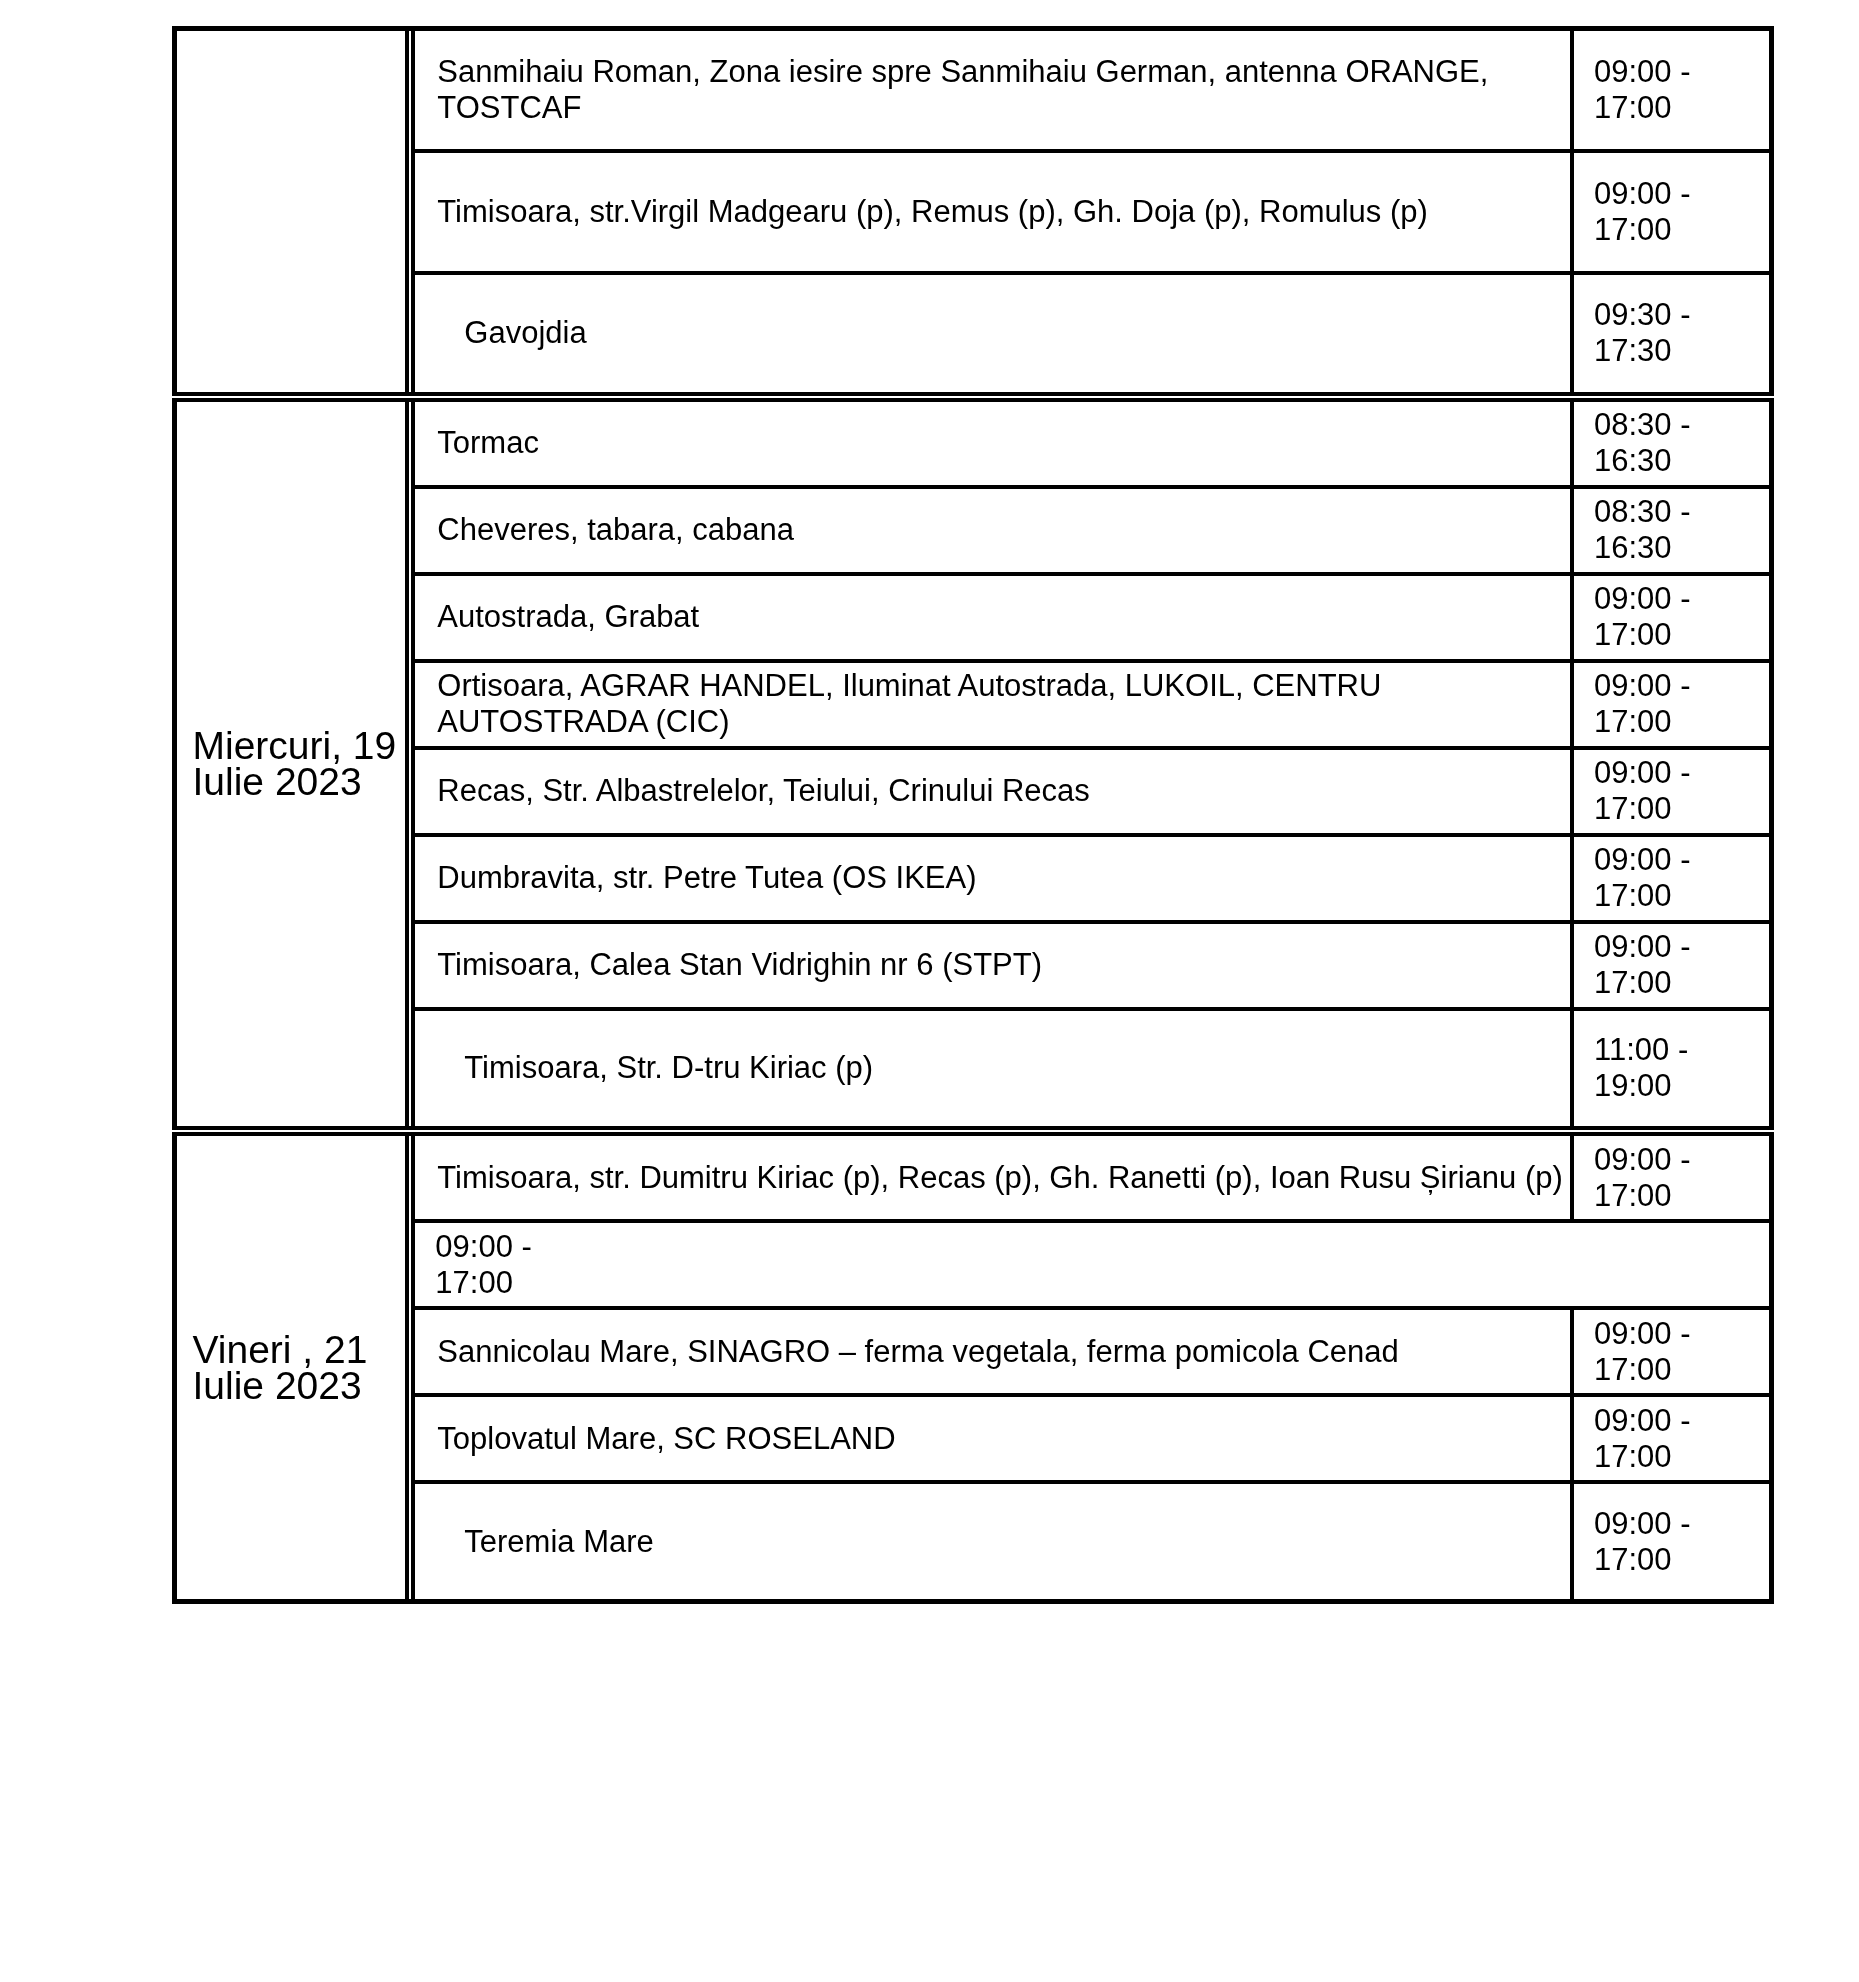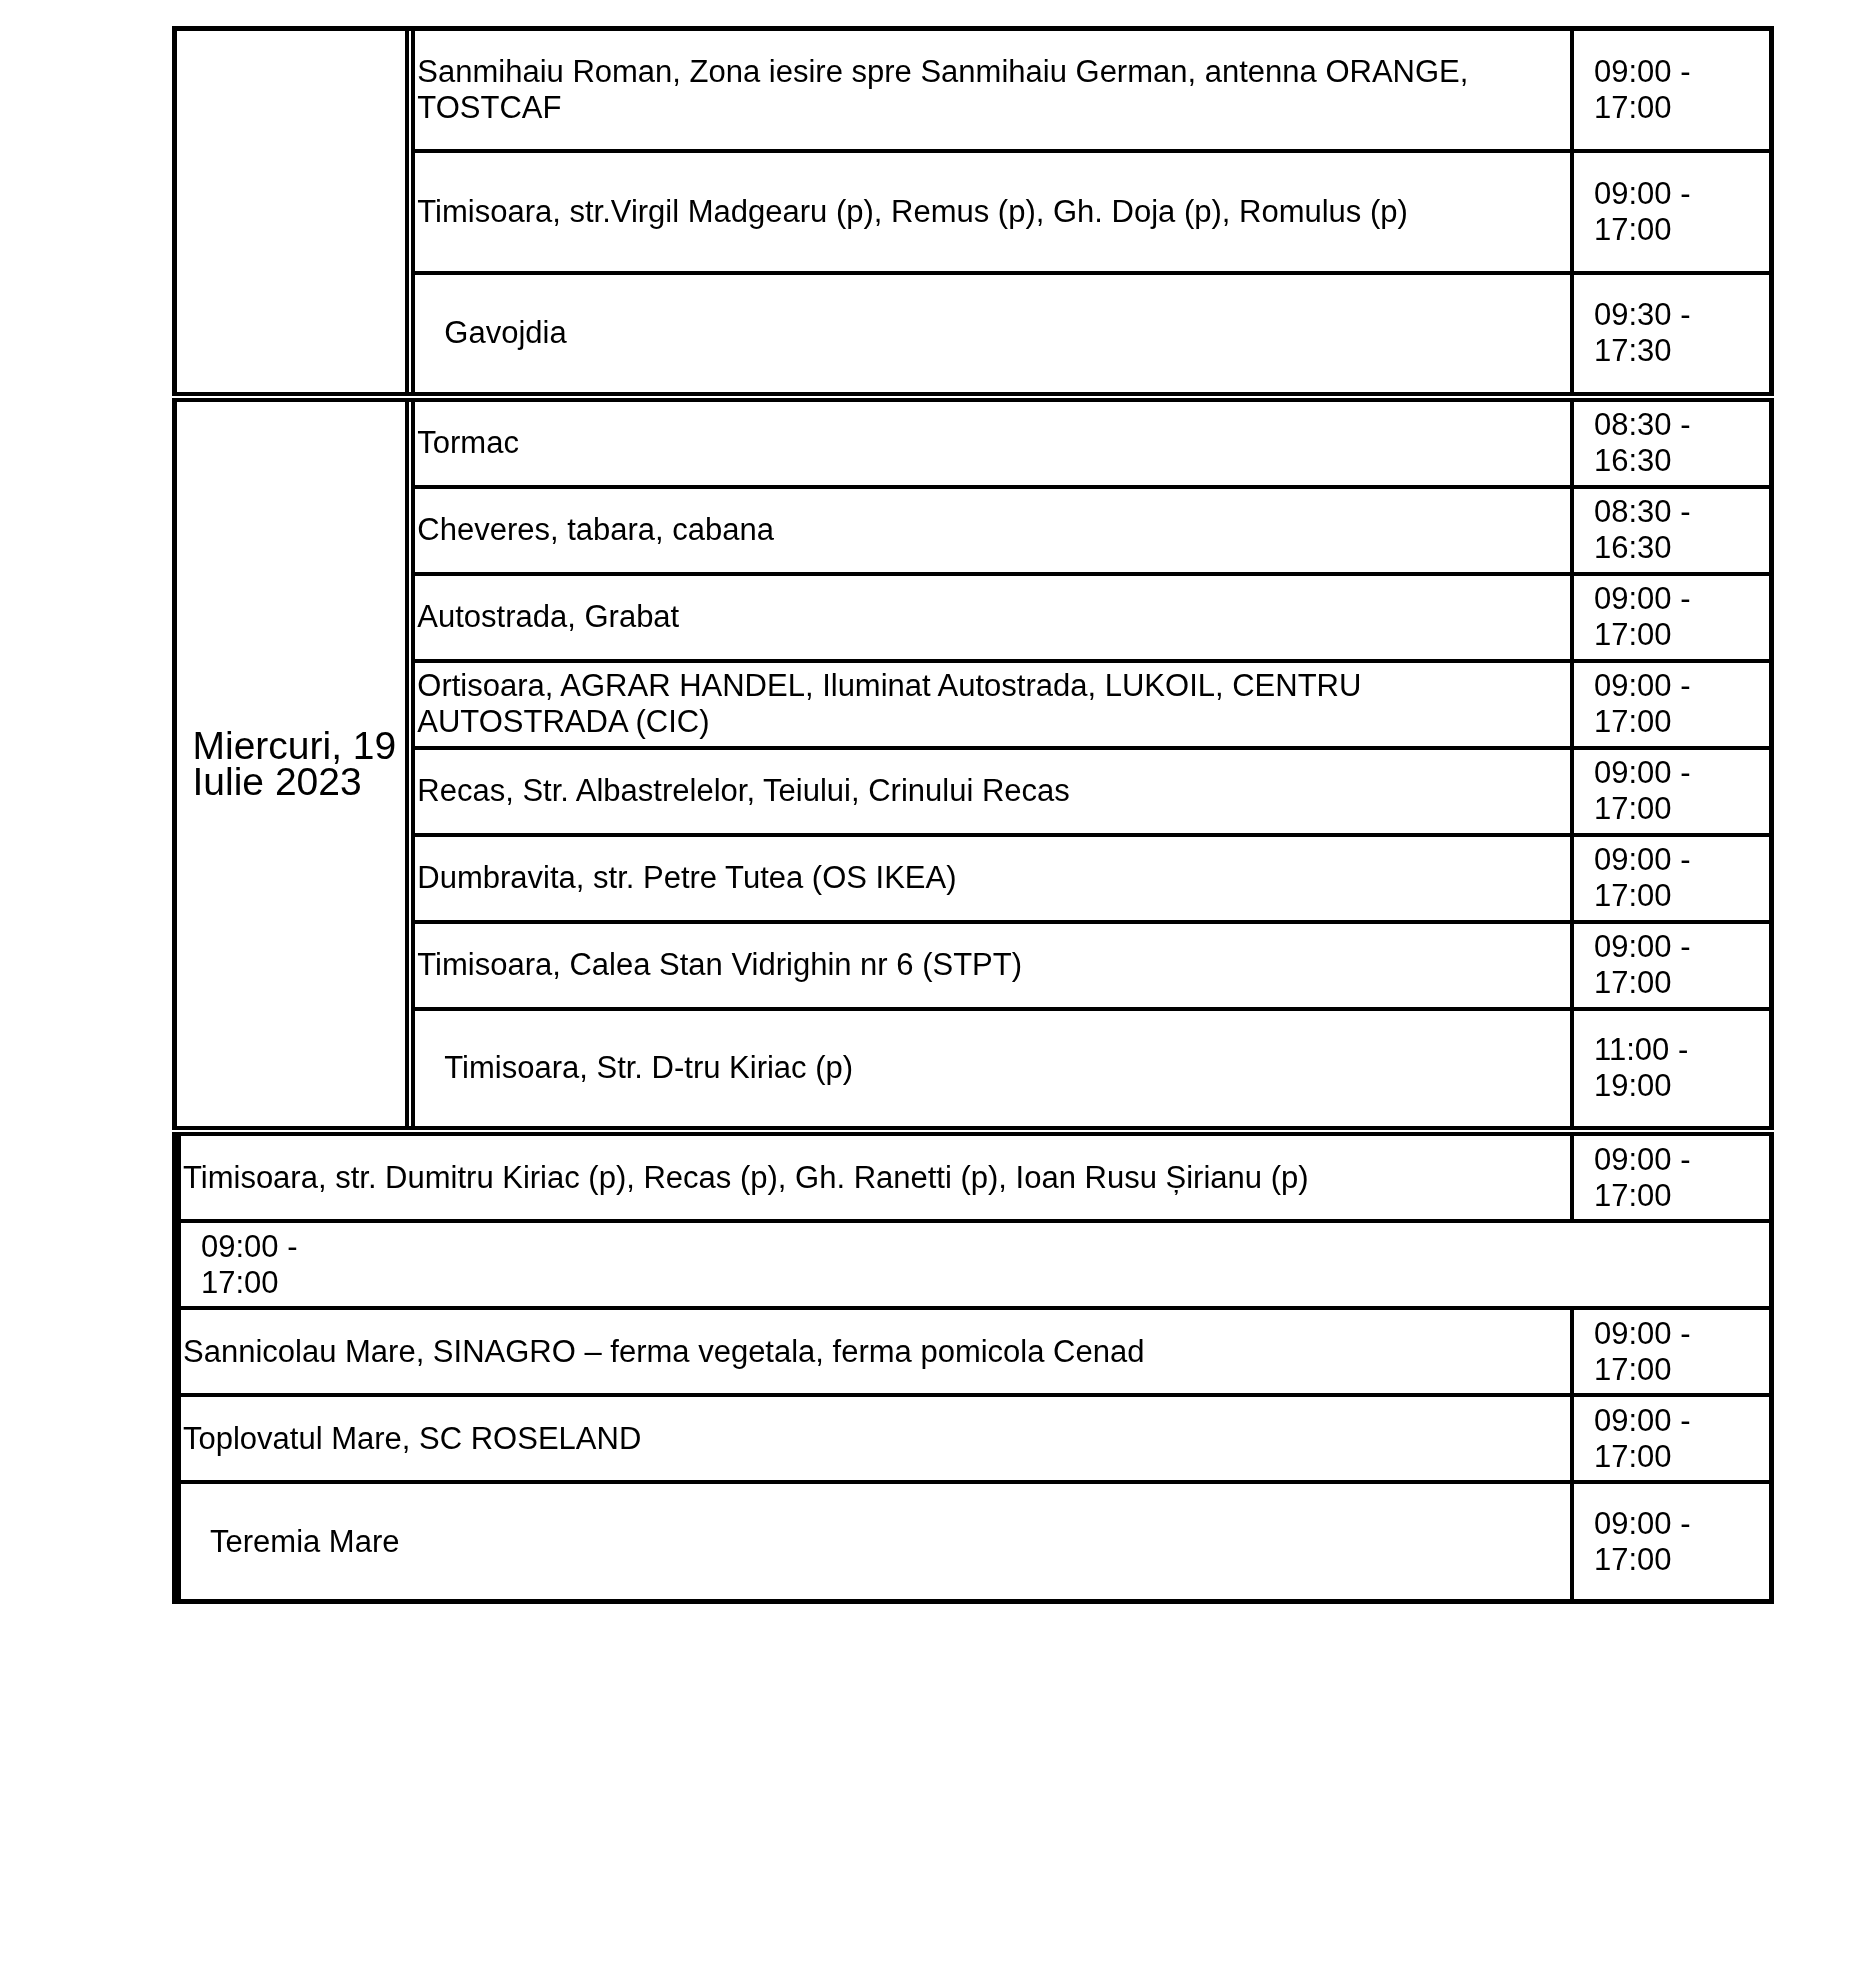--- a/index.html
+++ b/index.html
@@ -65,21 +65,21 @@
     margin-left:27px;
   }
   .rowgroup.first-group .row{height:122px;}
   .rowgroup.first-group .row:last-child{height:117px;}
   .location-cell{
     box-sizing:border-box;
     flex:1 1 auto;
     border-right:4.6px solid #000;
     display:flex;
     align-items:center;
-    padding-left:2px;
+    padding-left:22px;
     padding-right:6.2px;
     font-size:31px;
     line-height:36px;
   }
   .time-cell{
     box-sizing:border-box;
     flex:0 0 195px;
     display:flex;
     align-items:center;
     justify-content:center;
@@ -192,20 +192,23 @@
     <div class="location-cell">
       <span>Timisoara, Str. D-tru Kiriac (p)</span>
     </div>
     <div class="time-cell">
       <div class="time-text">11:00 - 19:00</div>
     </div>
   </div>
         </div>
   </div>
       <div class="rowgroup">
+    <div class="date-cell">
+      <span>Vineri , 21 Iulie 2023</span>
+    </div>
     <div class="rows">
           <div class="row">
     <div class="location-cell">
       <span>Timisoara, str. Dumitru Kiriac (p), Recas (p), Gh. Ranetti (p), Ioan Rusu Șirianu (p)</span>
     </div>
     <div class="time-cell">
       <div class="time-text">09:00 - 17:00</div>
     </div>
   </div>
           <div class="row">

